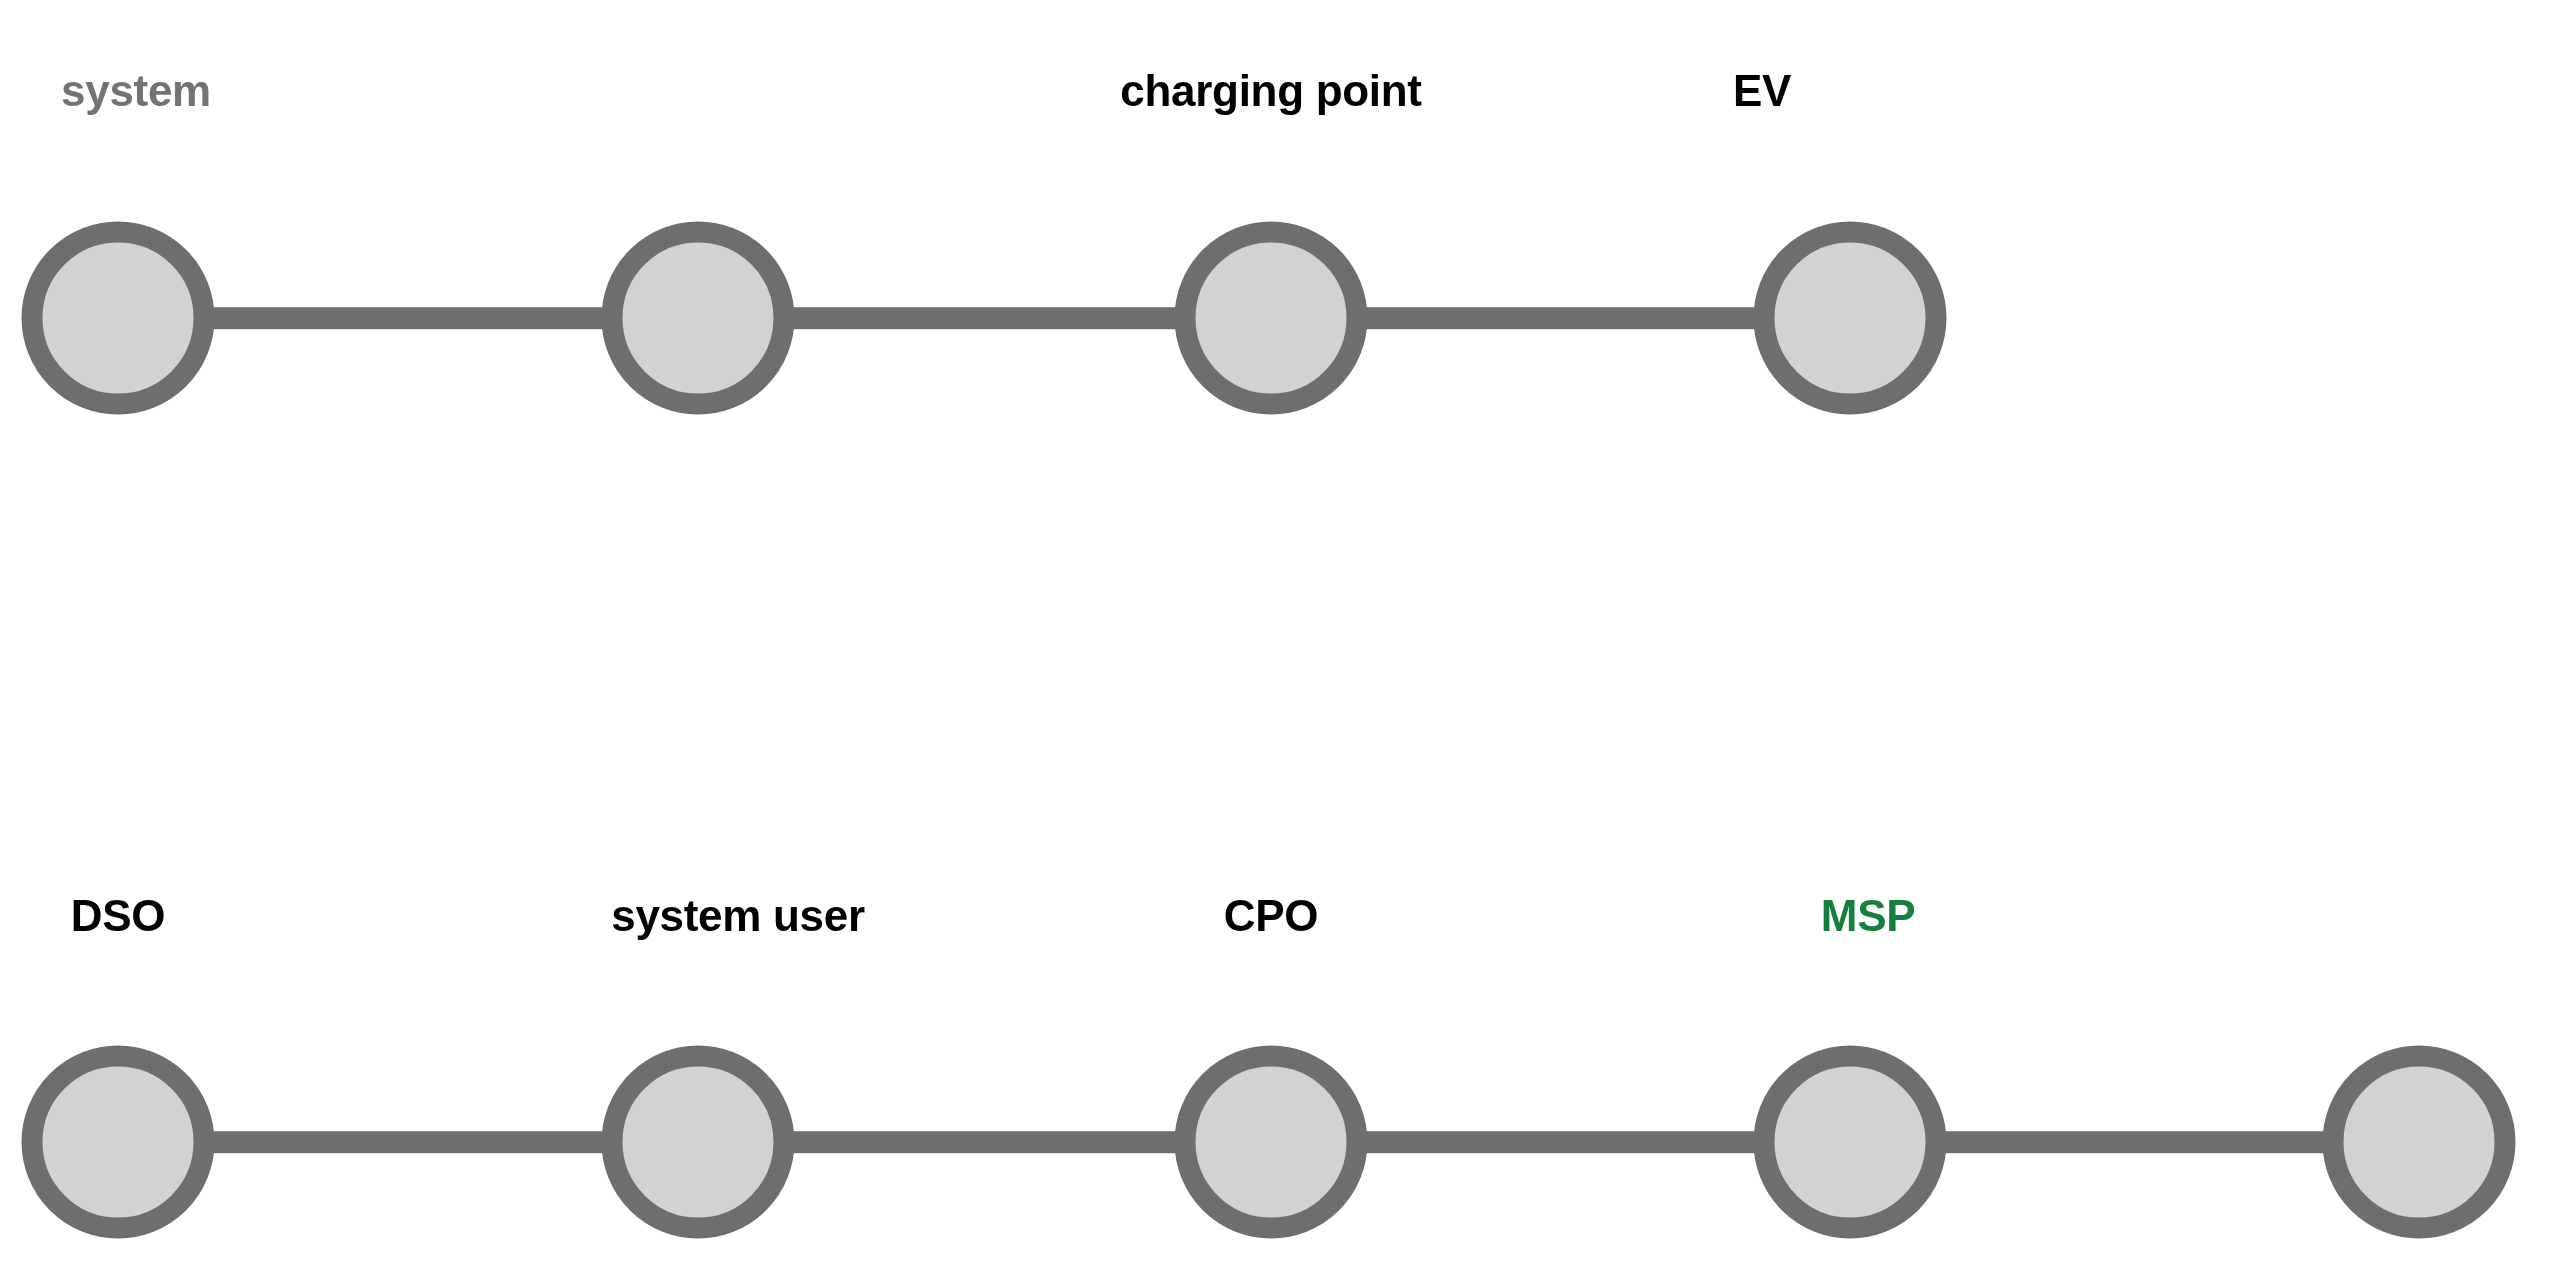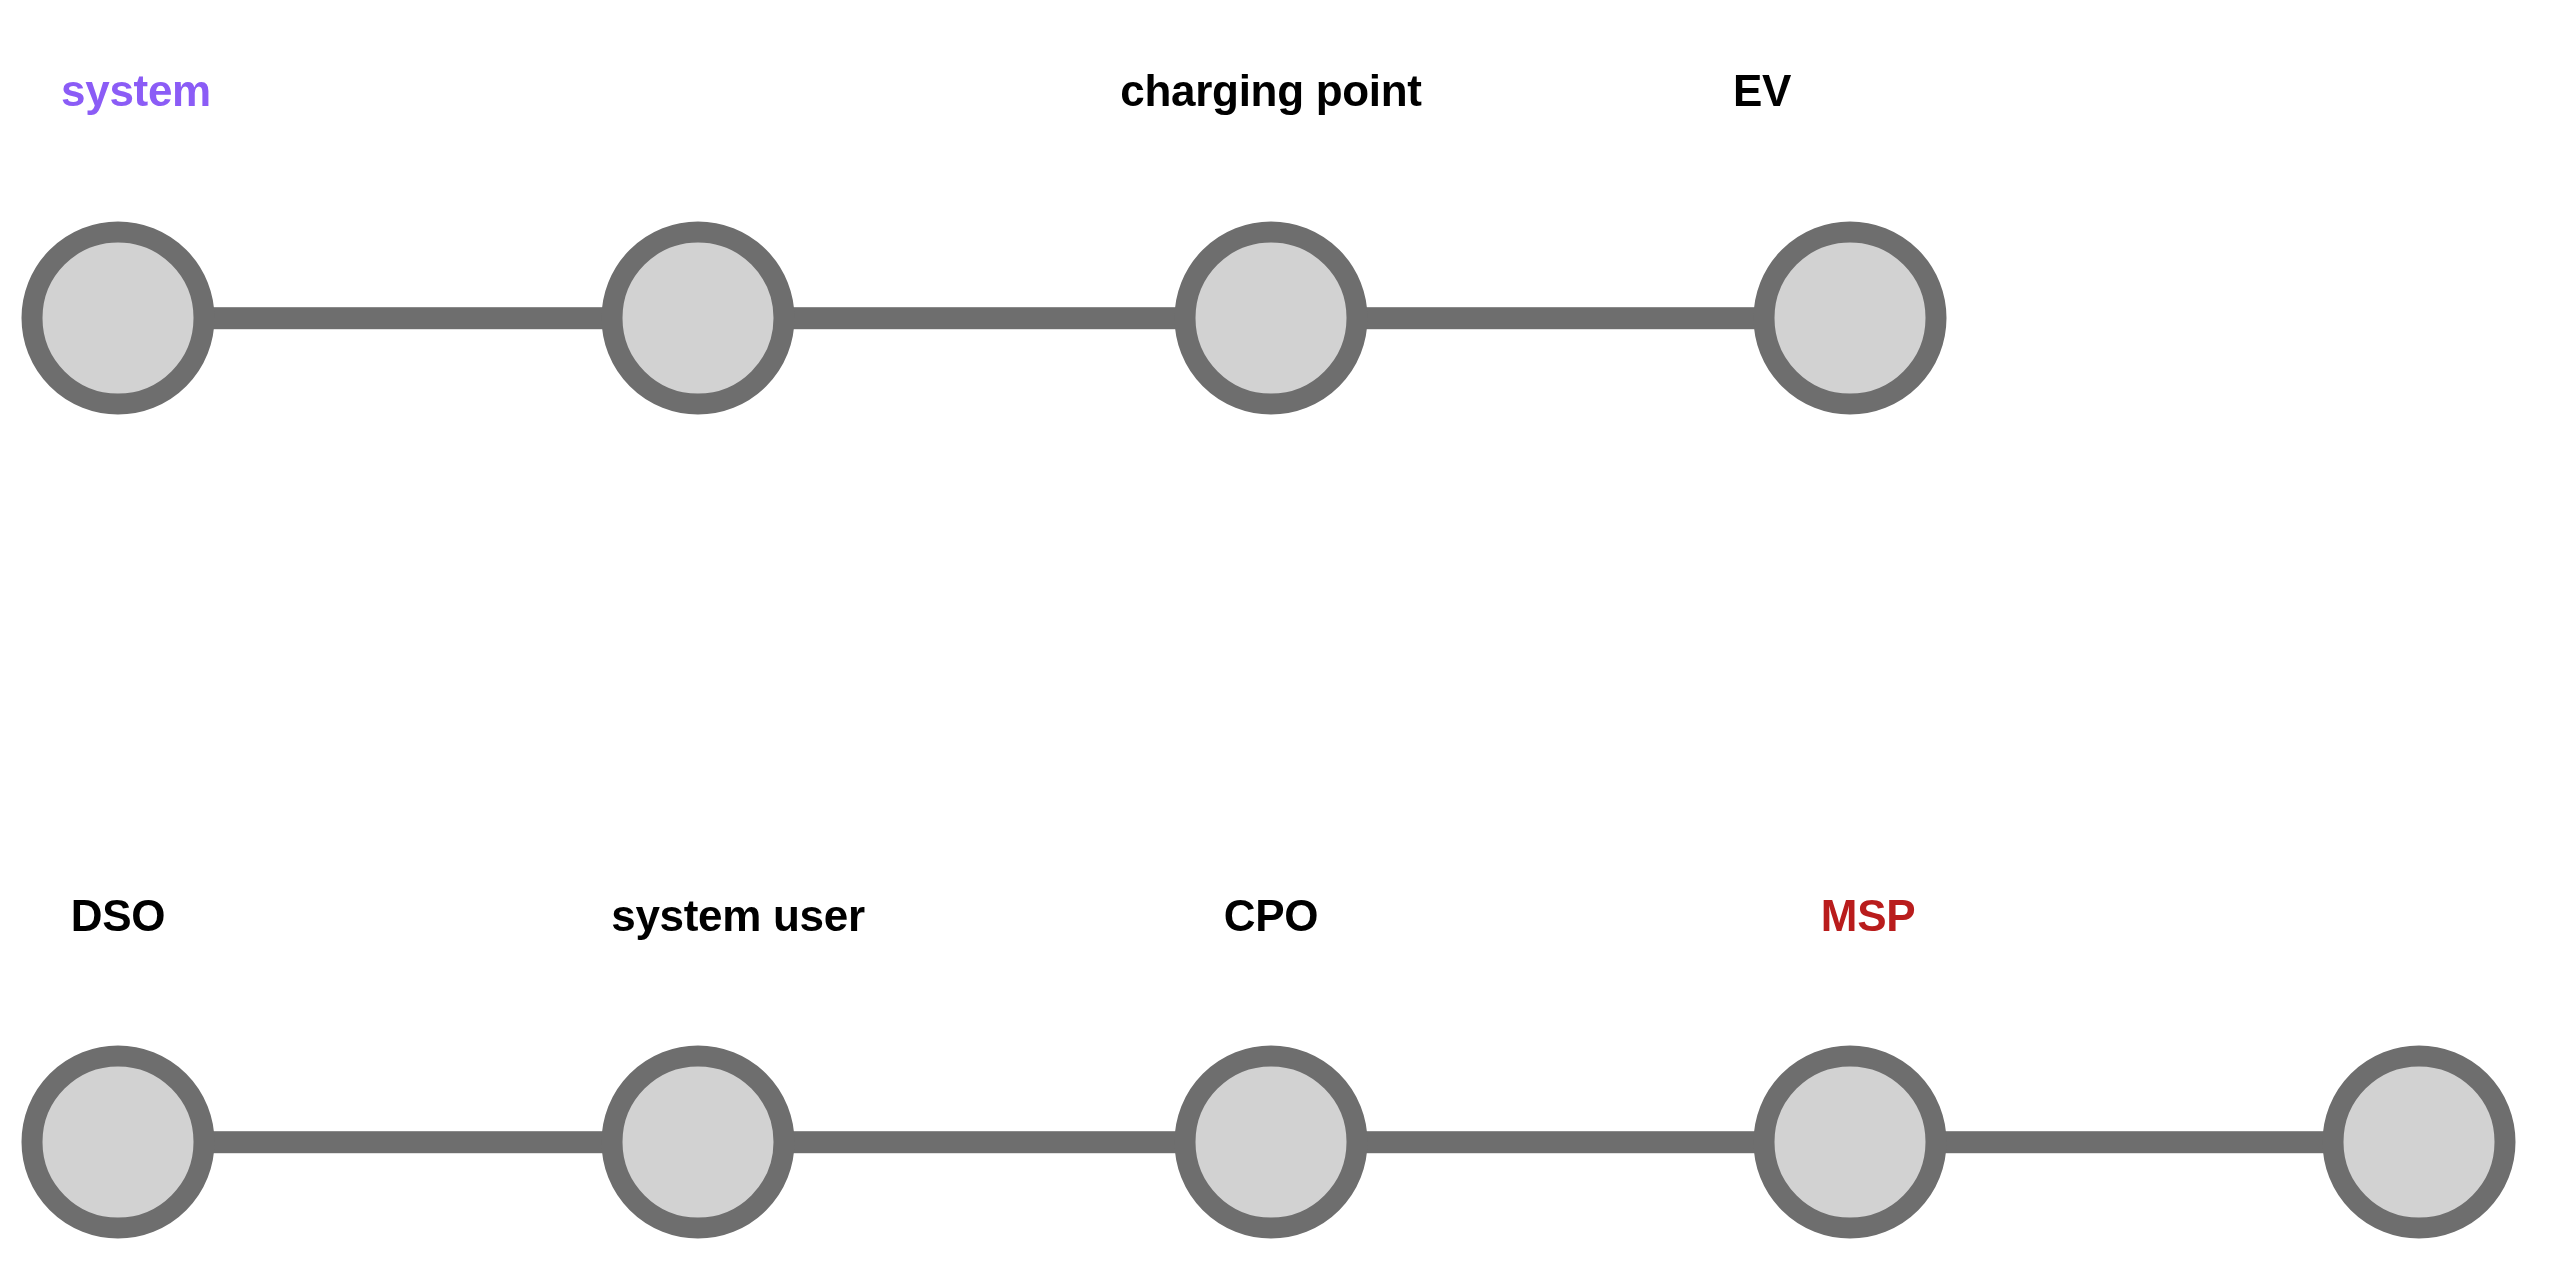--- a/index.html
+++ b/index.html
@@ -72,21 +72,21 @@
 </head>
 <body>
 
 <div id="canvas" style="background: rgb(255, 255, 255);">
   <div class="chain" id="chain-layer">
       <div class="edge" style="left: 189px; top: 318px; width: 439px; background: rgb(110, 110, 110);"></div>
       <div class="edge" style="left: 769px; top: 318px; width: 432px; background: rgb(110, 110, 110);"></div>
       <div class="edge" style="left: 1342px; top: 318px; width: 438px; background: rgb(110, 110, 110);"></div>
       <div class="node" style="left: 118px; top: 318px; background: rgb(210, 210, 210); border-color: rgb(110, 110, 110);"></div>
       <div class="label-group" style="left: 118px; top: 69px;">
-        <div class="label-main" style="color: #8b5cf6; margin-left: 36px;">system</div>
+        <div class="label-main" style="color: #737373; margin-left: 36px;">system</div>
       </div>
       <div class="node" style="left: 698px; top: 318px; background: rgb(210, 210, 210); border-color: rgb(110, 110, 110);"></div>
       <div class="node" style="left: 1271px; top: 318px; background: rgb(210, 210, 210); border-color: rgb(110, 110, 110);"></div>
       <div class="label-group" style="left: 1271px; top: 69px; text-align: right;">
         <div class="label-main" style="color: rgb(0, 0, 0);">charging point</div>
       </div>
       <div class="node" style="left: 1850px; top: 318px; background: rgb(210, 210, 210); border-color: rgb(110, 110, 110);"></div>
       <div class="label-group" style="left: 1762px; top: 69px;">
         <div class="label-main" style="color: rgb(0, 0, 0);">EV</div>
       </div>
@@ -101,18 +101,18 @@
       <div class="node" style="left: 698px; top: 1142px; background: rgb(210, 210, 210); border-color: rgb(110, 110, 110);"></div>
       <div class="label-group" style="left: 738px; top: 894px;">
         <div class="label-main" style="color: rgb(0, 0, 0);">system user</div>
       </div>
       <div class="node" style="left: 1271px; top: 1142px; background: rgb(210, 210, 210); border-color: rgb(110, 110, 110);"></div>
       <div class="label-group" style="left: 1271px; top: 894px;">
         <div class="label-main" style="color: rgb(0, 0, 0);">CPO</div>
       </div>
       <div class="node" style="left: 1850px; top: 1142px; background: rgb(210, 210, 210); border-color: rgb(110, 110, 110);"></div>
       <div class="label-group" style="left: 1850px; top: 894px;">
-        <div class="label-main" style="color: #b91c1c; margin-left: 36px;">MSP</div>
+        <div class="label-main" style="color: #15803d; margin-left: 36px;">MSP</div>
       </div>
       <div class="node" style="left: 2419px; top: 1142px; background: rgb(210, 210, 210); border-color: rgb(110, 110, 110);"></div>
     </div>
 </div>
 
 
 </body></html>

